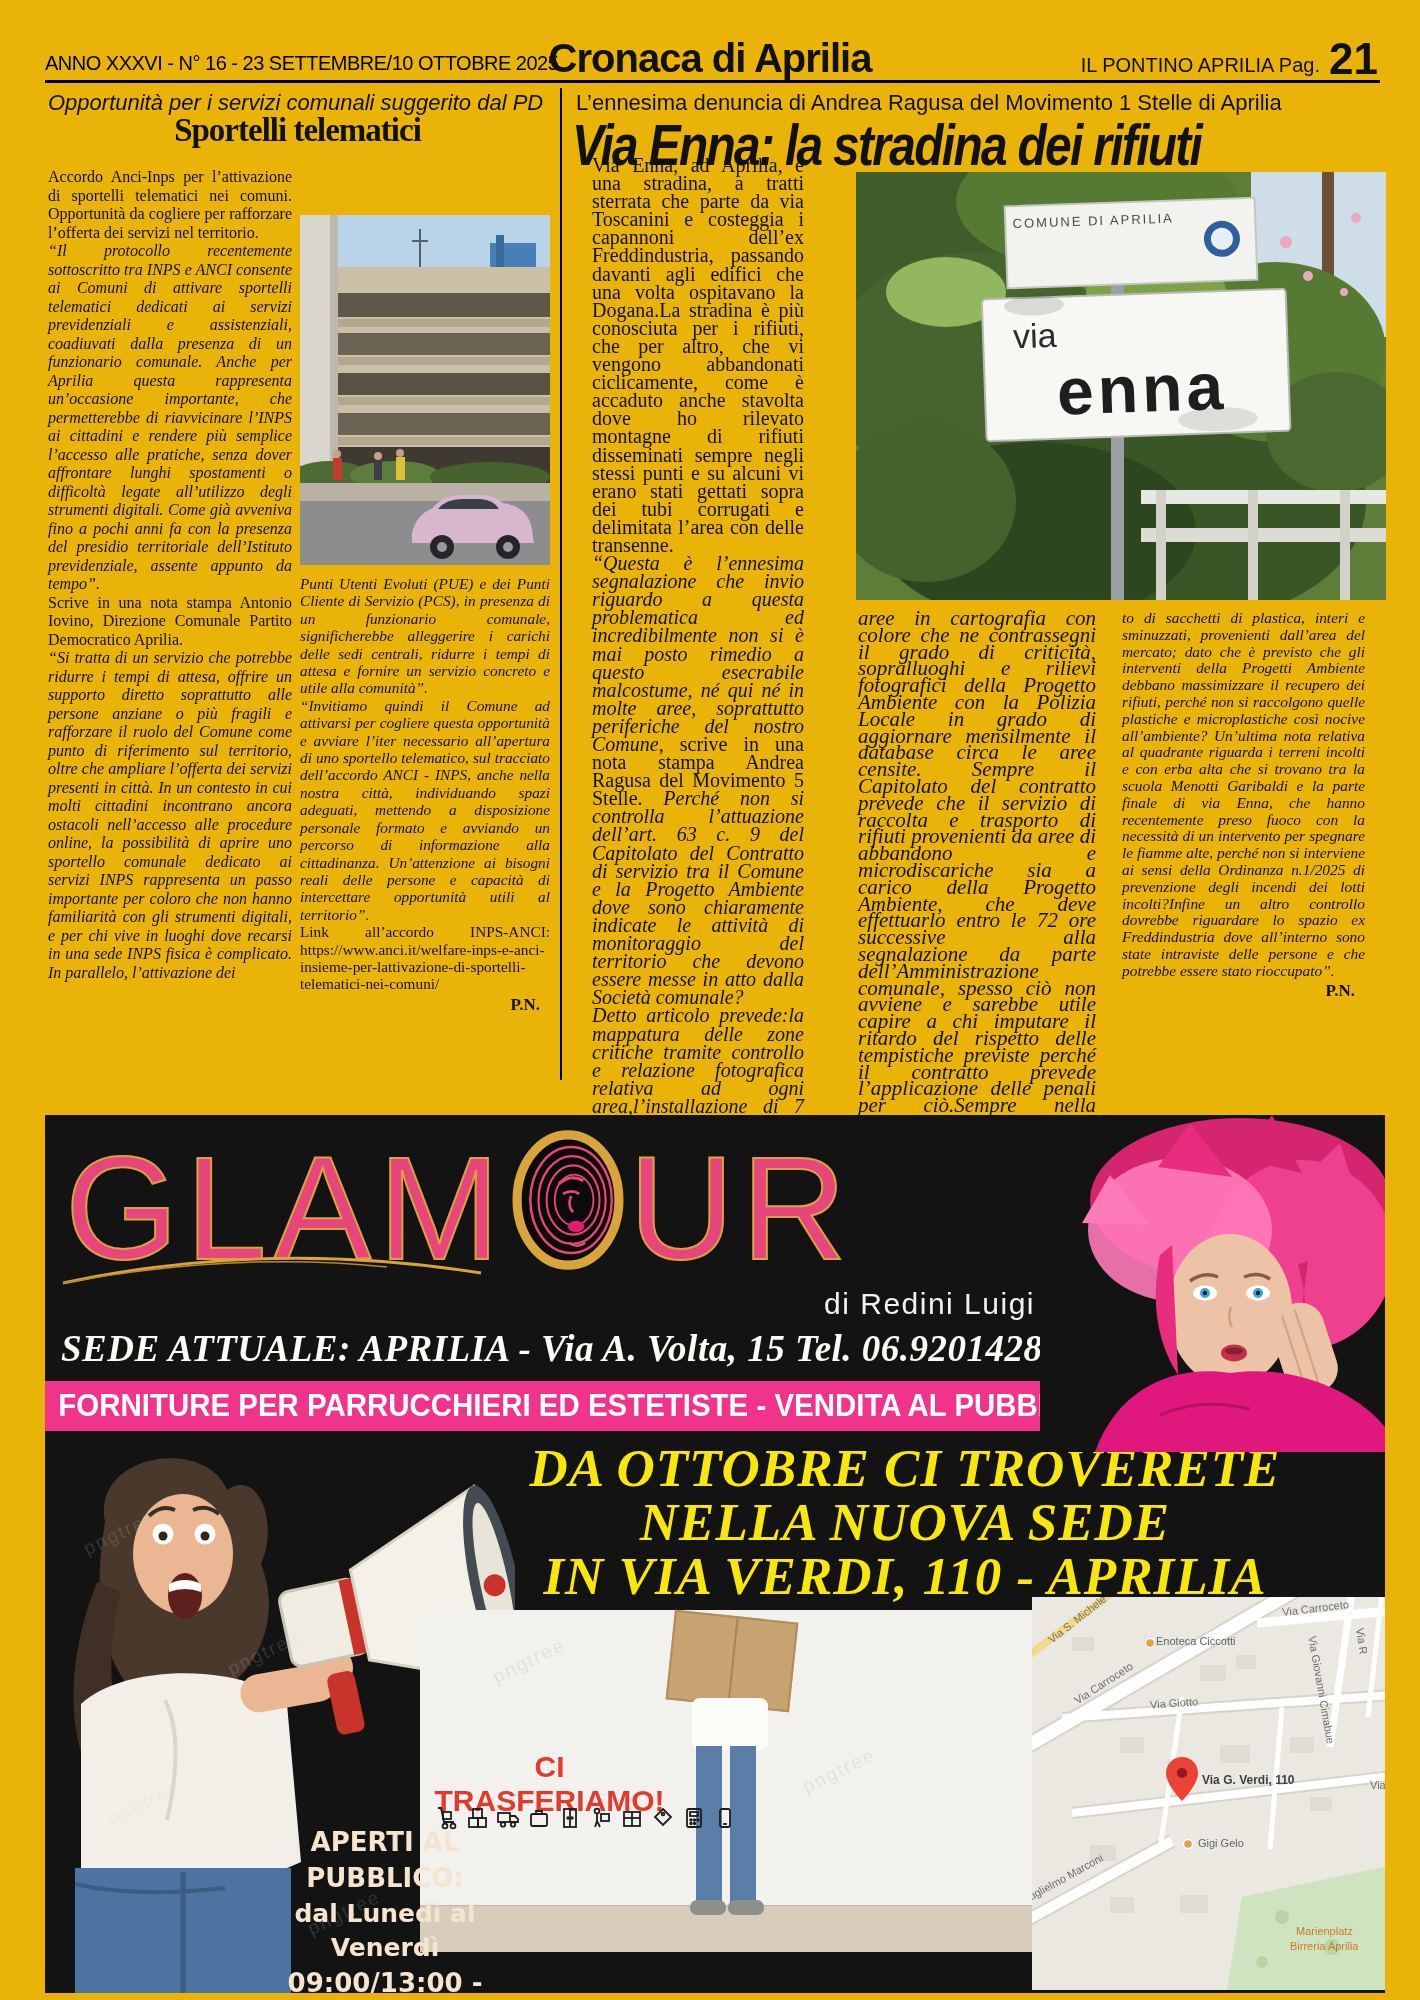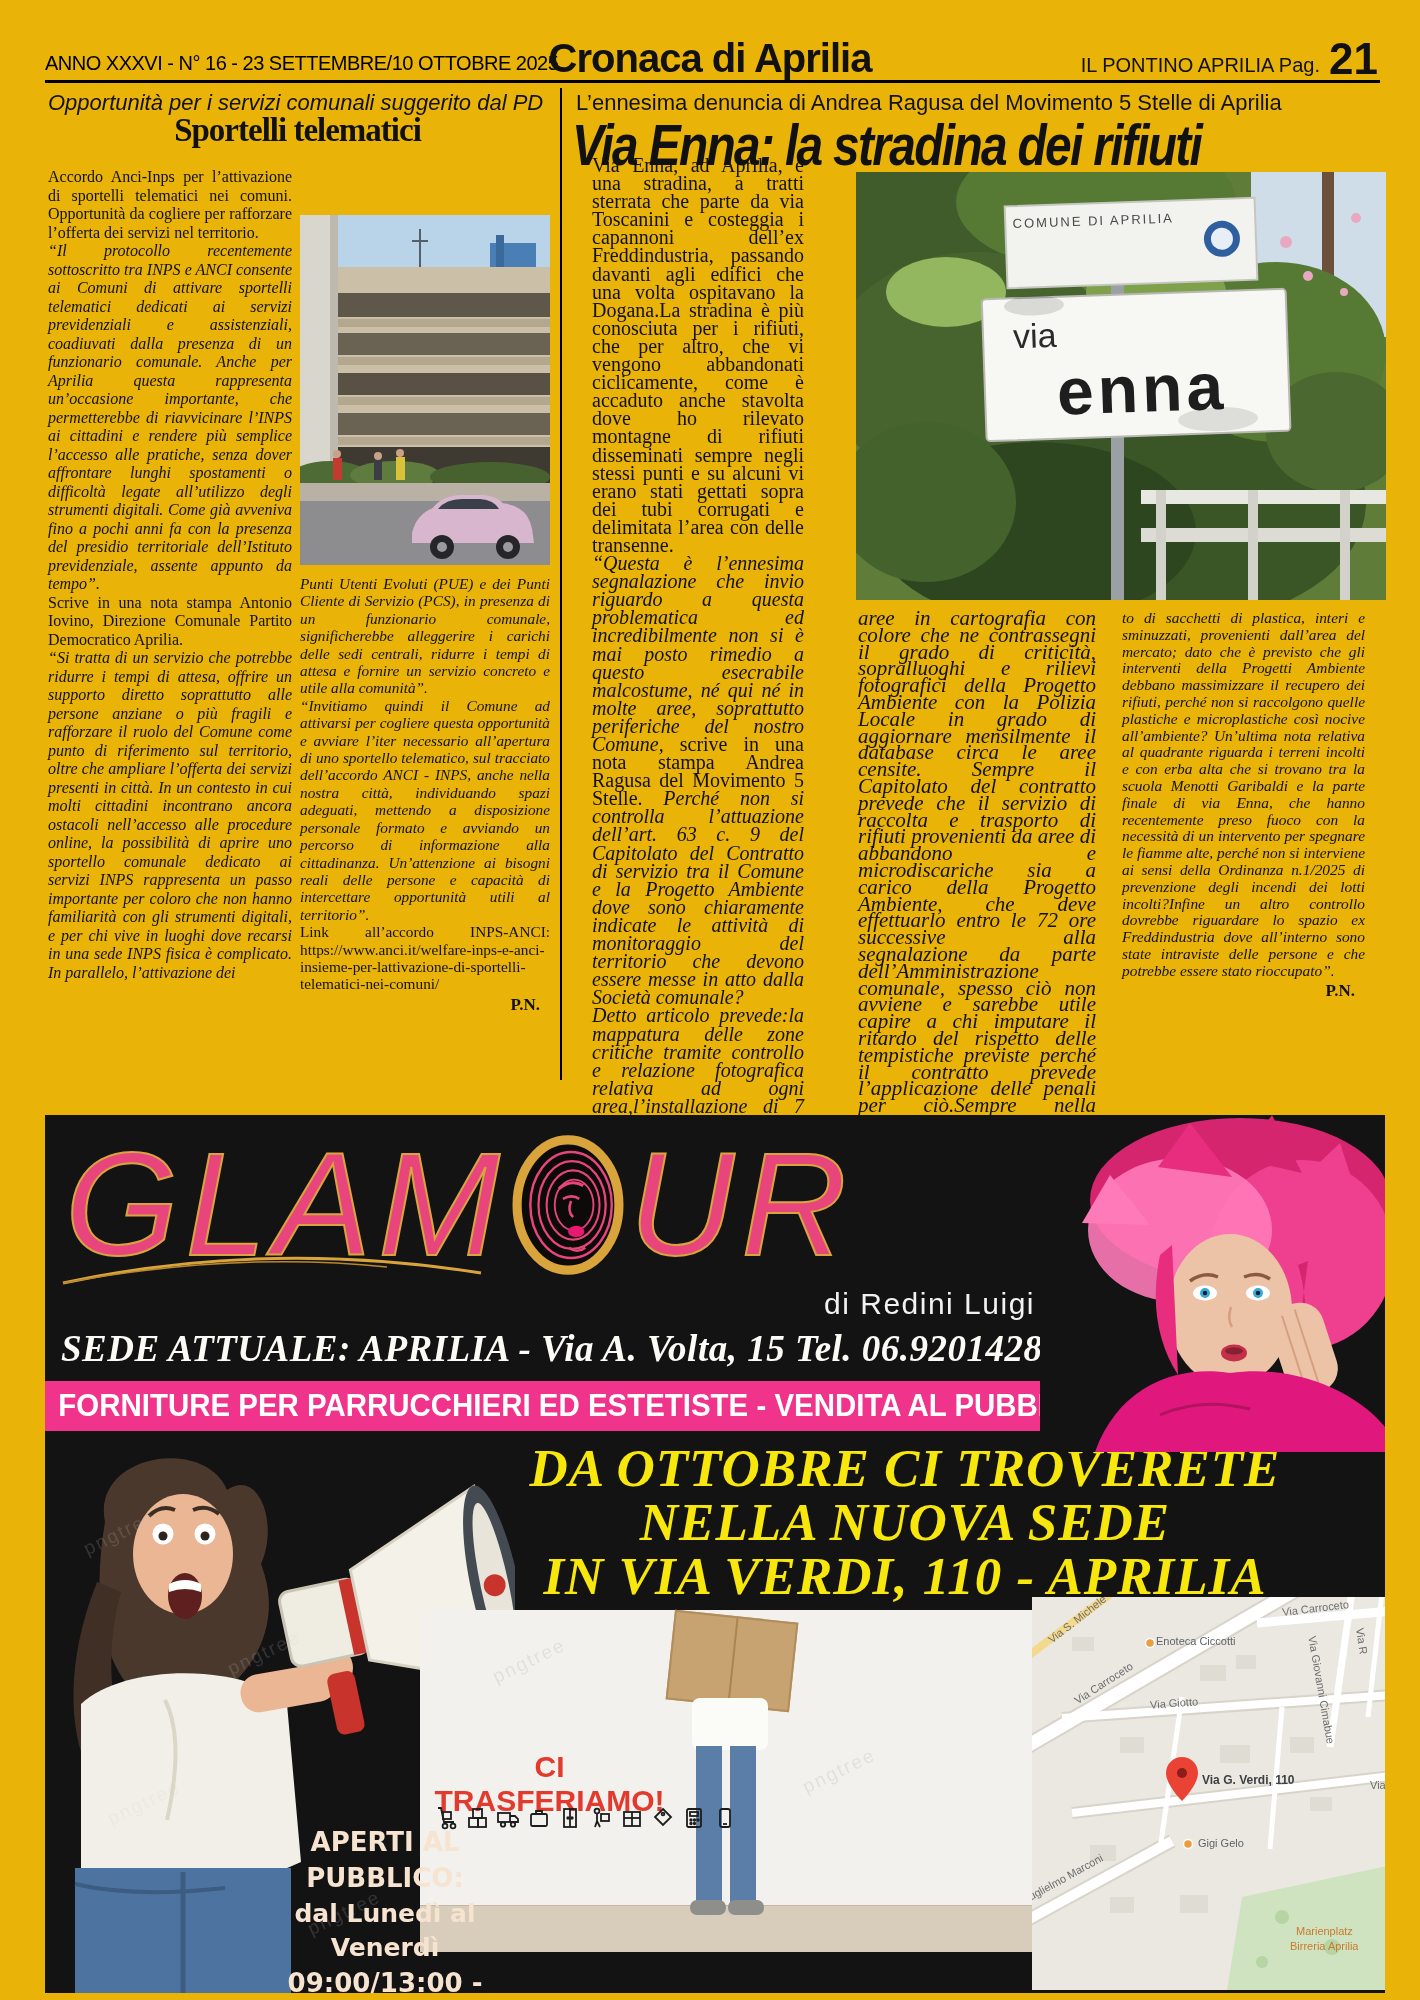--- a/index.html
+++ b/index.html
@@ -34,23 +34,23 @@
   .r-col1{left:592px;top:156px;width:212px;font-size:20px;line-height:18.1px;}
   .r-col2{left:858px;top:610px;width:238px;font-size:21px;line-height:16.8px;font-style:italic;}
   .r-col3{left:1122px;top:610px;width:243px;font-size:15.4px;line-height:16.8px;font-style:italic;}
   .byline{font-style:normal;font-weight:700;text-align:right;font-size:17px;margin-top:3px;padding-right:10px;}
   
   .photo{position:absolute;overflow:hidden;}
   .photo-left{left:300px;top:215px;width:250px;height:350px;}
   .photo-right{left:856px;top:172px;width:530px;height:428px;}
   
   .ad{position:absolute;left:45px;top:1115px;width:1340px;height:878px;background:#131313;overflow:hidden;}
-  .glam-logo{position:absolute;left:20px;top:10px;display:flex;align-items:center;height:160px;
+  .glam-logo{position:absolute;left:20px;top:10px;display:flex;align-items:flex-start;height:160px;
              font-family:"Liberation Sans",sans-serif;font-size:146px;font-weight:400;letter-spacing:7px;
-             color:#e8457c;font-style:italic;-webkit-text-stroke:2px #d9a43b;}
+             color:#e8457c;-webkit-text-stroke:2px #d9a43b;}
   .glam-swoosh{position:absolute;left:12px;top:132px;}
   .glam-owner{position:absolute;left:650px;top:172px;width:340px;text-align:right;color:#f2f2f2;
               font-family:"Liberation Sans",sans-serif;font-size:30px;letter-spacing:1.5px;}
   .glam-address{position:absolute;left:16px;top:212px;color:#fdfbf6;font-weight:700;font-style:italic;
                 font-size:37px;letter-spacing:.5px;white-space:nowrap;}
   .pink-banner{position:absolute;left:0;top:266px;width:1340px;height:50px;background:#f0338b;}
   .pink-banner span{display:inline-block;font-family:"Liberation Sans",sans-serif;font-weight:700;
                     font-size:31px;color:#fff;line-height:50px;padding-left:14px;transform:scaleX(.95);
                     transform-origin:left;white-space:nowrap;}
   .pinkhair{position:absolute;left:995px;top:0;width:345px;height:337px;z-index:5;}
@@ -145,21 +145,21 @@
     </svg>
   </div>
 
   <div class="col l-col2">
     <p class="italic">Punti Utenti Evoluti (PUE) e dei Punti Cliente di Servizio (PCS), in presenza di un funzionario comunale, significherebbe alleggerire i carichi delle sedi centrali, ridurre i tempi di attesa e fornire un servizio concreto e utile alla comunità”.</p>
     <p class="italic">“Invitiamo quindi il Comune ad attivarsi per cogliere questa opportunità e avviare l’iter necessario all’apertura di uno sportello telematico, sul tracciato dell’accordo ANCI - INPS, anche nella nostra città, individuando spazi adeguati, mettendo a disposizione personale formato e avviando un percorso di informazione alla cittadinanza. Un’attenzione ai bisogni reali delle persone e capacità di intercettare opportunità utili al territorio”.</p>
     <p>Link all’accordo INPS-ANCI: https://www.anci.it/welfare-inps-e-anci-insieme-per-lattivazione-di-sportelli-telematici-nei-comuni/</p>
     <div class="byline">P.N.</div>
   </div>
 
-  <div class="kicker-right">L’ennesima denuncia di Andrea Ragusa del Movimento 5 Stelle di Aprilia</div>
+  <div class="kicker-right">L’ennesima denuncia di Andrea Ragusa del Movimento 1 Stelle di Aprilia</div>
   <div class="headline-right">Via Enna: la stradina dei rifiuti</div>
 
   <div class="col r-col1">
     <p>Via Enna, ad Aprilia, è una stradina, a tratti sterrata che parte da via Toscanini e costeggia i capannoni dell’ex Freddindustria, passando davanti agli edifici che una volta ospitavano la Dogana.La stradina è più conosciuta per i rifiuti, che per altro, che vi vengono abbandonati ciclicamente, come è accaduto anche stavolta dove ho rilevato montagne di rifiuti disseminati sempre negli stessi punti e su alcuni vi erano stati gettati sopra dei tubi corrugati e delimitata l’area con delle transenne.</p>
     <p><span class="italic">“Questa è l’ennesima segnalazione che invio riguardo a questa problematica ed incredibilmente non si è mai posto rimedio a questo esecrabile malcostume, né qui né in molte aree, soprattutto periferiche del nostro Comune, </span><span>scrive in una nota stampa Andrea Ragusa del Movimento 5 Stelle. </span><span class="italic">Perché non si controlla l’attuazione dell’art. 63 c. 9 del Capitolato del Contratto di servizio tra il Comune e la Progetto Ambiente dove sono chiaramente indicate le attività di monitoraggio del territorio che devono essere messe in atto dalla Società comunale?</span></p>
     <p class="italic">Detto articolo prevede:la mappatura delle zone critiche tramite controllo e relazione fotografica relativa ad ogni area,l’installazione di 7 fotocamere/fototrappole di contrasto all’abbandono dei rifiuti, il censimento delle aree di abbandono attraverso la redazione di un database delle aree di abbandono conosciute, con redazione di una scheda per ogni area, la classificazione delle aree a seconda del tipo di rifiuto abbandonato, l’inserimento delle</p>
   </div>
 
   <div class="photo photo-right">
     <svg width="530" height="428" viewBox="0 0 530 428" xmlns="http://www.w3.org/2000/svg">

